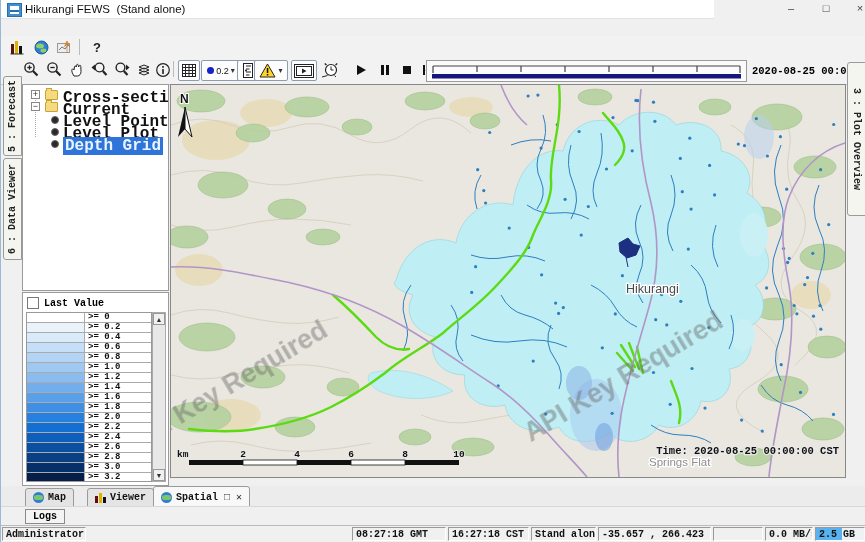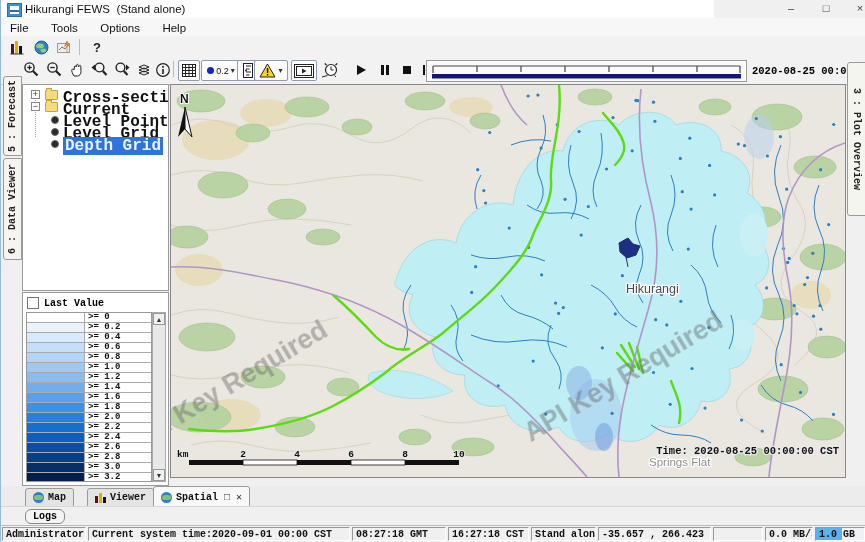--- a/index.html
+++ b/index.html
@@ -65,46 +65,40 @@
   .btab{position:absolute;top:2px;height:17px;display:flex;align-items:center;gap:4px;padding:0 7px;
         border:1px solid #9a9a9a;border-radius:3px 3px 0 0;background:#e4e4e4;font-family:"Liberation Mono","DejaVu Sans Mono",monospace;font-weight:bold;font-size:10px;color:#111;}
   .btab.active{background:#f8f8f8;top:0;height:20px;}
   .btab .mini{font-size:10px;color:#333;margin-left:2px;}
   .globe{width:11px;height:11px;border-radius:50%;background:#2d7fd0;position:relative;overflow:hidden;flex:none;}
   .globe:before{content:"";position:absolute;left:1px;top:3px;width:9px;height:5px;background:#7fc468;border-radius:40%;}
   .bars{width:11px;height:11px;position:relative;flex:none;}
   .bars i{position:absolute;bottom:0;width:3px;}
   
   #logsrow{left:0;top:506px;width:865px;height:19px;background:#f0f0f0;border-top:1px solid #d8d8d8;}
-  #logsbtn{position:absolute;left:24px;top:2px;padding:1px 7px;border:1px solid #8a8a8a;border-radius:6px;background:#f4f4f4;font-size:10px;}
+  #logsbtn{position:absolute;left:24px;top:2px;padding:1px 7px;border:1px solid #8a8a8a;border-radius:0;background:#f4f4f4;font-size:10px;}
   
   #statusbar{left:0;top:525px;width:865px;height:17px;background:#f0f0f0;border-top:1px solid #bbb;}
   .scell{position:absolute;top:1px;height:14px;border:1px solid;border-color:#9a9a9a #ffffff #ffffff #9a9a9a;
          font-size:10px;line-height:14px;padding-left:3px;color:#111;white-space:pre;overflow:hidden;box-sizing:border-box;}
   #memcell{background:linear-gradient(to right,#57b2ef 0 55%,#eef2f4 55%);}
 </style>
 </head>
 <body>
 
 <div id="app">
 
   <div class="abs" id="titlebar">
     <span class="appicon"></span>
     <span class="title">Hikurangi FEWS  (Stand alone)</span>
     <span class="winbtn" style="left:775px;">–</span>
     <span class="winbtn" style="left:810px;">□</span>
     <span class="winbtn" style="left:844px;">×</span>
   </div>
 
-  <div class="abs" id="menubar">
-    <span class="menuitem">File</span>
-    <span class="menuitem">Tools</span>
-    <span class="menuitem">Options</span>
-    <span class="menuitem">Help</span>
-  </div>
 
   <div class="abs" id="toolbar1">
     <span class="tbtn" style="left:6px;">
       <svg width="15" height="15" viewBox="0 0 15 15">
           <rect x="1" y="4" width="3" height="10" fill="#5a1010"></rect>
           <rect x="5" y="1" width="3" height="13" fill="#e0b000"></rect>
           <rect x="9" y="6" width="3" height="8" fill="#111"></rect>
           <rect x="0.5" y="13.5" width="13" height="1" fill="#333"></rect>
         </svg>
     </span>
@@ -280,21 +274,21 @@
       <span class="expander" style="left:8px;">−</span>
       <span class="folder" style="left:22px;"></span>
       <span class="tlabel" style="left:40px;">Current</span>
     </div>
     <div class="trow">
       <span class="bullet" style="left:28px;"></span>
       <span class="tlabel" style="left:40px;">Level Point</span>
     </div>
     <div class="trow">
       <span class="bullet" style="left:28px;"></span>
-      <span class="tlabel" style="left:40px;">Level Grid</span>
+      <span class="tlabel" style="left:40px;">Level Plot</span>
     </div>
     <div class="trow">
       <span class="bullet" style="left:28px;"></span>
       <span class="tlabel sel" style="left:40px;">Depth Grid</span>
     </div>
   </div>
 
   <div class="abs" id="legendpanel">
     <div id="legendhdr">
       <span class="cb"></span>
@@ -620,25 +614,24 @@
       <span class="mini">✕</span>
     </div>
   </div>
 
   <div class="abs" id="logsrow">
     <span id="logsbtn" class="mono">Logs</span>
   </div>
 
   <div class="abs" id="statusbar">
     <span class="scell mono" style="left:1px;width:84px;">Administrator</span>
-    <span class="scell mono" style="left:87px;width:262px;">Current system time:2020-09-01 00:00 CST</span>
     <span class="scell mono" style="left:351px;width:94px;">08:27:18 GMT</span>
     <span class="scell mono" style="left:447px;width:81px;">16:27:18 CST</span>
     <span class="scell mono" style="left:530px;width:65px;">Stand alone</span>
     <span class="scell mono" style="left:597px;width:113px;">-35.657 , 266.423</span>
     <span class="scell" style="left:712px;width:50px;">
       
     </span>
     <span class="scell mono" style="left:764px;width:48px;">0.0 MB/s</span>
-    <span class="scell mono" id="memcell" style="left:814px;width:50px;">1.0 GB</span>
+    <span class="scell mono" id="memcell" style="left:814px;width:50px;">2.5 GB</span>
   </div>
 
 </div>
 
 </body></html>

